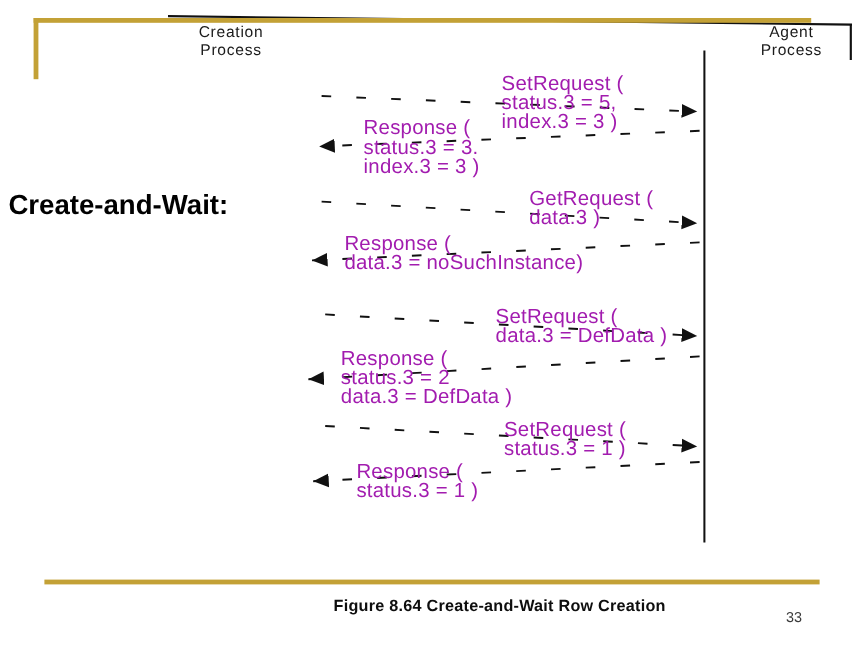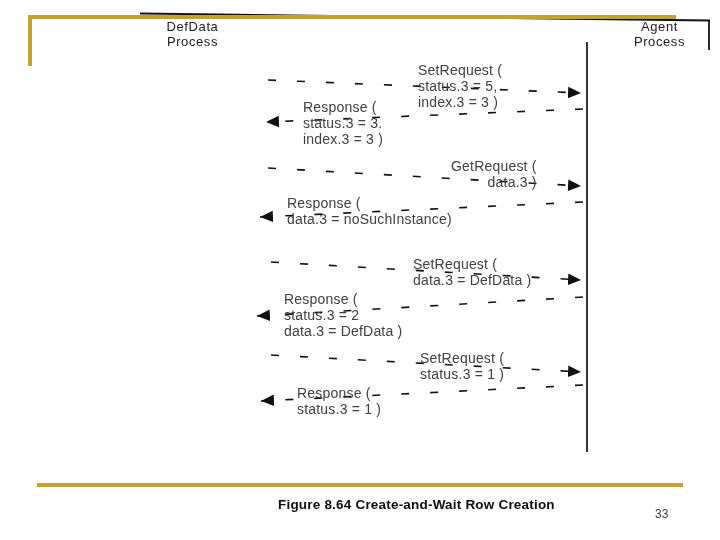--- a/index.html
+++ b/index.html
@@ -37,27 +37,27 @@
   
   .title {
     position: absolute; left: 7px; top: 156px; z-index: 2;
     font-size: 23px; font-weight: bold; color: #000;
     line-height: 28px; letter-spacing: 0px;
   }
 
   
   .msg {
     position: absolute; z-index: 2;
-    font-size: 14px; line-height: 16px;
-    letter-spacing: 0.2px; color: #404040;
+    font-size: 17px; line-height: 16px;
+    letter-spacing: 0.2px; color: #a21caf;
     white-space: nowrap;
   }
   .msg-0 { left: 418px; top: 62px; }
   .msg-1 { left: 303px; top: 99px; }
-  .msg-2 { left: 451px; top: 158px; text-align: right; }
+  .msg-2 { left: 441px; top: 158px; }
   .msg-3 { left: 287px; top: 195px; }
   .msg-4 { left: 413px; top: 256px; }
   .msg-5 { left: 284px; top: 291px; }
   .msg-6 { left: 420px; top: 350px; }
   .msg-7 { left: 297px; top: 385px; }
 
   
   .caption {
     position: absolute; left: 278px; top: 497px; z-index: 2;
     font-size: 13.5px; font-weight: bold; color: #0e0e0e;
@@ -93,29 +93,30 @@
     <line x1="583" y1="297" x2="257" y2="316" stroke="#111" stroke-width="1.6" stroke-dasharray="8 21" marker-end="url(#ah)"></line>
     <line x1="271" y1="355" x2="581" y2="372" stroke="#111" stroke-width="1.6" stroke-dasharray="8 21" marker-end="url(#ah)"></line>
     <line x1="583" y1="385" x2="261" y2="401" stroke="#111" stroke-width="1.6" stroke-dasharray="8 21" marker-end="url(#ah)"></line>
   </svg>
 
   <div class="accent accent-top"></div>
   <div class="accent accent-left"></div>
   <div class="accent accent-bottom"></div>
 
   <div class="proc-label manager">
-    <div>DefData</div>
+    <div>Creation</div>
     <div>Process</div>
   </div>
   <div class="proc-label agent">
     <div>Agent</div>
     <div>Process</div>
   </div>
 
   <div class="title">
+    <div>Create-and-Wait:</div>
   </div>
 
   <div class="msg msg-0">
     <div>SetRequest (</div>
     <div>status.3 = 5,</div>
     <div>index.3 = 3  )</div>
   </div>
   <div class="msg msg-1">
     <div>Response (</div>
     <div>status.3 = 3.</div>

